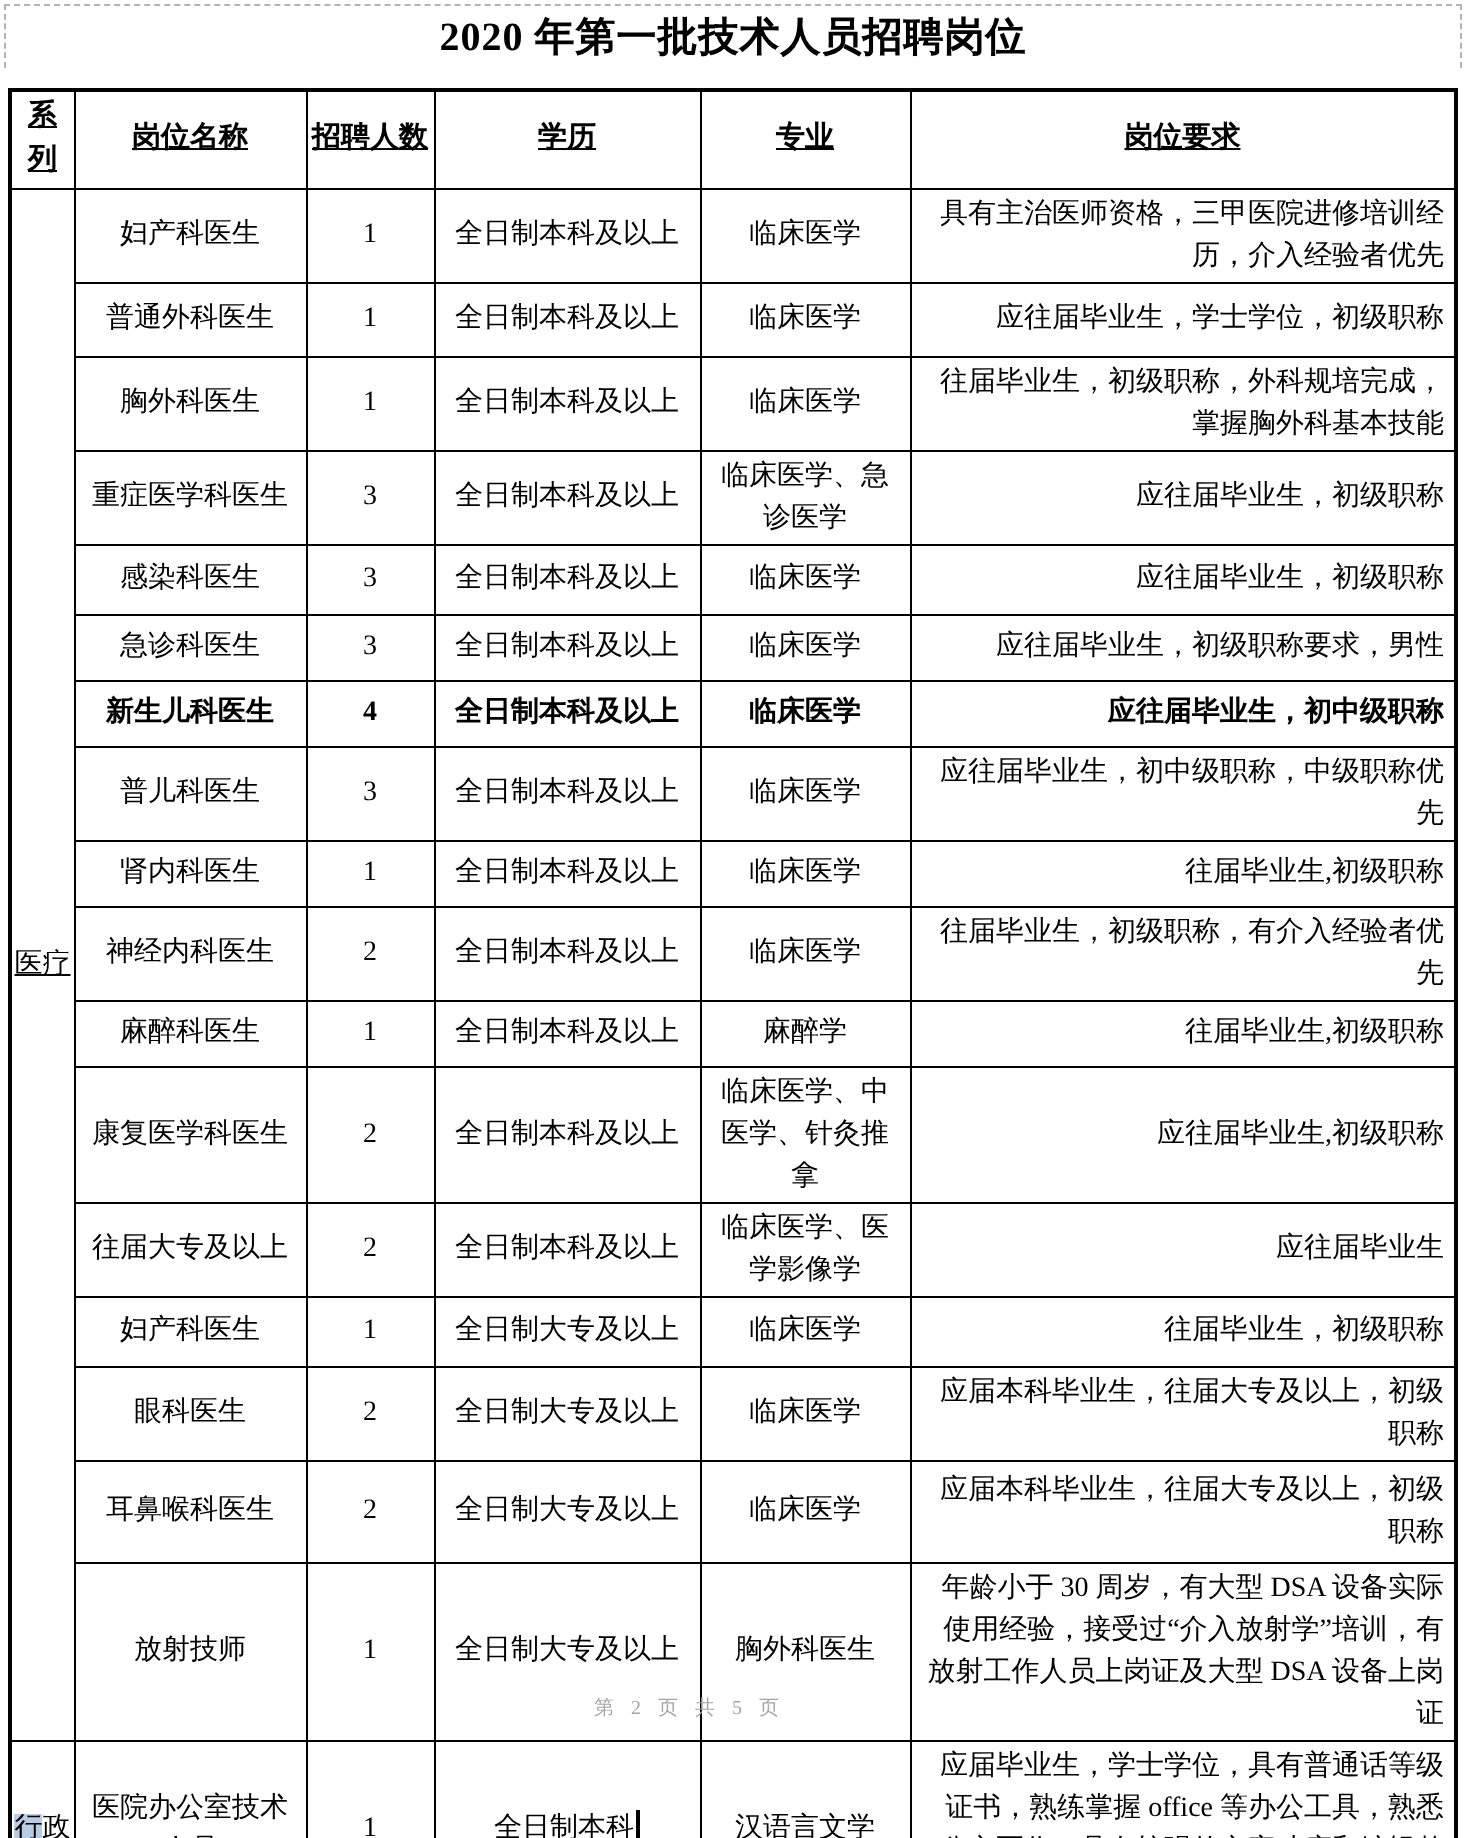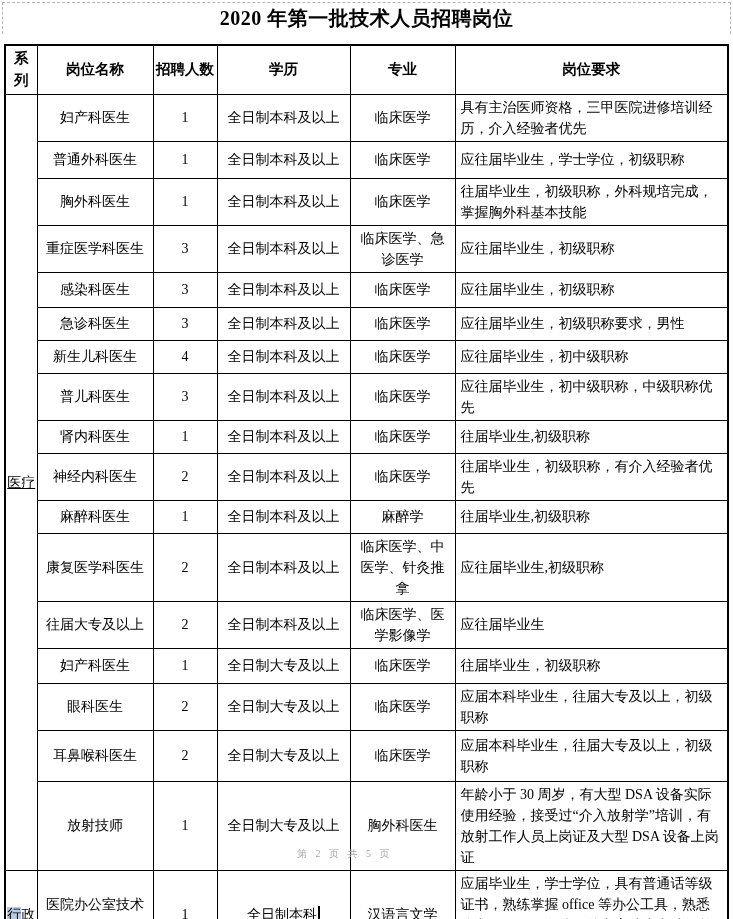--- a/index.html
+++ b/index.html
@@ -25,24 +25,24 @@
   td, th {
     border:1px solid var(--border,#000);
     font-size:14px; line-height:1.5;
     padding:2px 4px;
     vertical-align:middle;
     overflow:hidden;
     word-break:break-all;
   }
   th { font-weight:bold; text-align:center; font-size:14.5px; padding:2px 1px; }
   .c  { text-align:center; }
-  .req { text-align:left; padding:2px 5px;margin-top:36px; }
+  .req { text-align:right; padding:2px 5px;margin-top:36px; }
   .series-cell { text-align:center; padding:0 1px;text-decoration:underline; }
   .hl { background:var(--highlight,#b8cce4); }
-  thead tr { height:40px; }
+  thead tr { height:40px;text-decoration:underline; }
   .caret {
     display:inline-block; width:2px; height:15px;
     background:#000; vertical-align:-2px; margin-left:1px;
   }
   .page-indicator {
     position:absolute; left:297px; top:847px;
     font-size:10px; color:var(--ghost,#a6a6a6);
     letter-spacing:3px; z-index:5; white-space:nowrap;
     background:transparent;
   }
@@ -112,21 +112,21 @@
           <td class="c">临床医学</td>
           <td class="req">应往届毕业生，初级职称</td>
         </tr>
         <tr style="height: 33px;">
           <td class="c">急诊科医生</td>
           <td class="c">3</td>
           <td class="c"><span>全日制本科及以上</span></td>
           <td class="c">临床医学</td>
           <td class="req">应往届毕业生，初级职称要求，男性</td>
         </tr>
-        <tr style="height: 33px;">
+        <tr style="height: 33px; font-weight: bold;">
           <td class="c">新生儿科医生</td>
           <td class="c">4</td>
           <td class="c"><span>全日制本科及以上</span></td>
           <td class="c">临床医学</td>
           <td class="req">应往届毕业生，初中级职称</td>
         </tr>
         <tr style="height: 34px;">
           <td class="c">普儿科医生</td>
           <td class="c">3</td>
           <td class="c"><span>全日制本科及以上</span></td>

